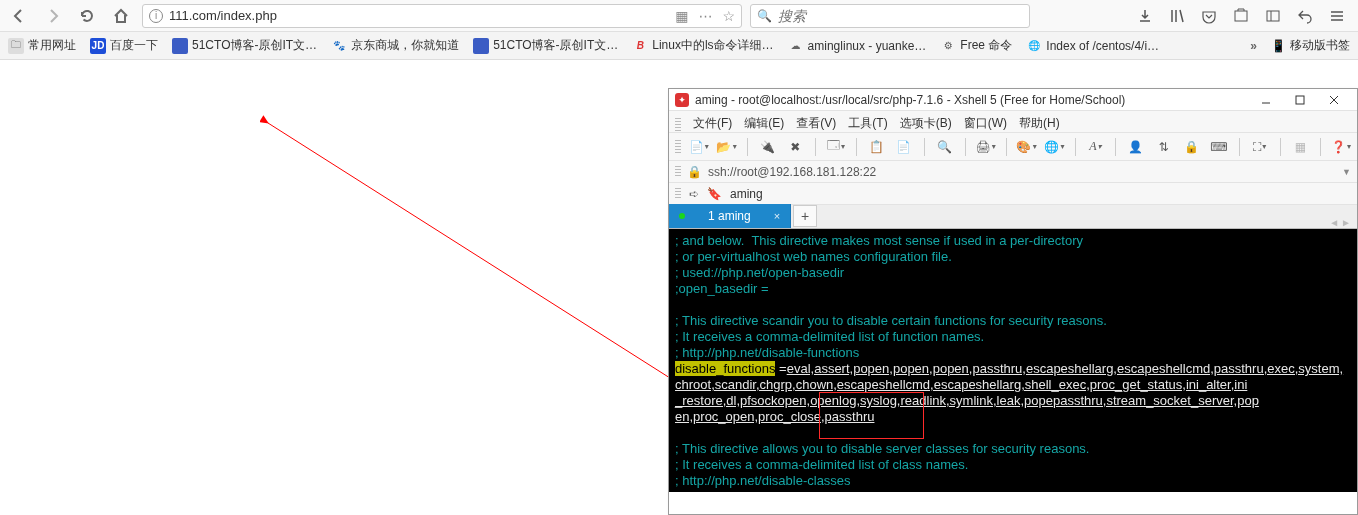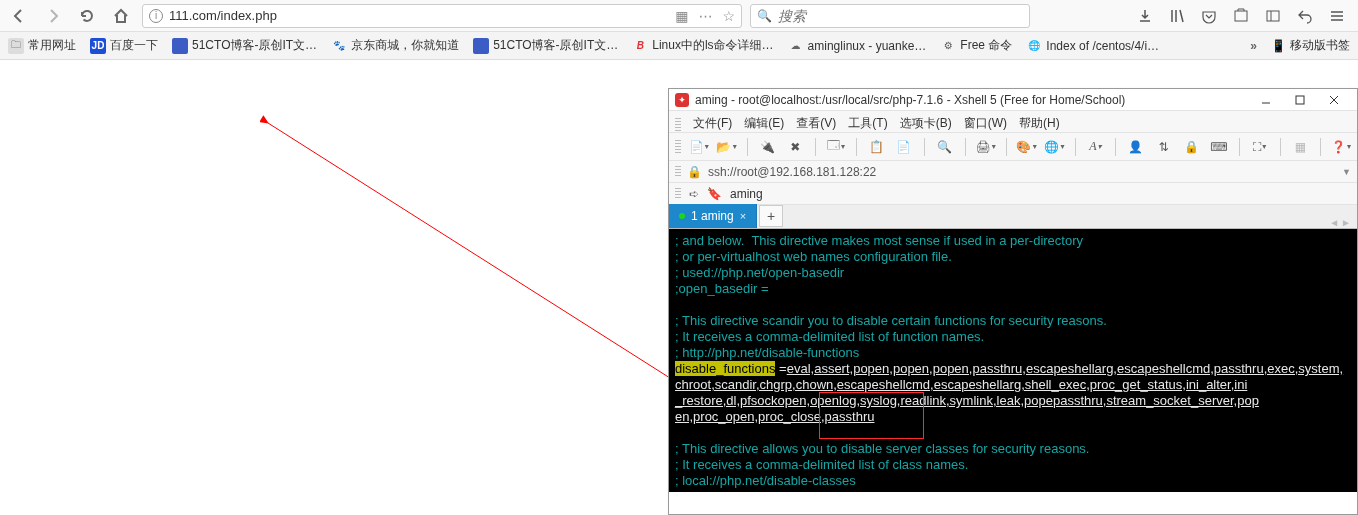--- a/index.html
+++ b/index.html
@@ -47,21 +47,21 @@
   .xs-toolbar .tbtn.dd::after{content:"▾";font-size:8px;margin-left:1px;color:#666;}
 
   .xs-addr{height:22px;display:flex;align-items:center;padding:0 6px;gap:6px;background:#f7f7f7;border-bottom:1px solid #e3e3e3;font-size:12px;color:#555;}
   .xs-addr .lock{color:#888;}
   .xs-addr .dd{margin-left:auto;color:#888;font-size:9px;}
 
   .xs-sess{height:22px;display:flex;align-items:center;padding:0 6px;gap:8px;background:#f7f7f7;border-bottom:1px solid #e3e3e3;font-size:12px;color:#333;}
   .xs-sess .icn{color:#666;}
 
   .xs-tabs{height:24px;display:flex;align-items:flex-end;background:#eee;border-bottom:1px solid #bbb;}
-  .xs-tab{height:24px;padding:0 10px;display:flex;align-items:center;gap:6px;background:#1e88cc;color:#fff;font-size:12px;border-right:1px solid #1976b8;cursor:pointer;}
+  .xs-tab{height:24px;padding:0 10px;display:flex;align-items:center;gap:23px;background:#1e88cc;color:#fff;font-size:12px;border-right:1px solid #1976b8;cursor:pointer;}
   .xs-tab .dot{width:6px;height:6px;background:#1bd61b;border-radius:50%;}
   .xs-tab .x{opacity:.85;font-size:11px;}
   .xs-addtab{width:24px;height:22px;display:flex;align-items:center;justify-content:center;border:1px solid #ccc;background:#fafafa;margin-left:2px;margin-bottom:1px;cursor:pointer;font-size:14px;color:#555;}
   .xs-tabarrows{margin-left:auto;display:flex;gap:2px;padding-right:6px;color:#bbb;font-size:10px;}
 
   .xs-term{flex:1;background:#000;font-family:"Consolas","Courier New",monospace;font-size:13px;line-height:15px;padding:4px 6px;color:#0cc;overflow:hidden;height:calc(100% - 162px);white-space:pre;position:relative;}
   .t-comment{color:#15a6a6;}
   .t-white{color:#e8e8e8;}
   .t-hl{background:#c2c200;color:#000;}
   .t-green{color:#00ff00;}
@@ -303,17 +303,17 @@
 <span class="t-comment">; This directive scandir you to disable certain functions for security reasons.</span>
 <span class="t-comment">; It receives a comma-delimited list of function names.</span>
 <span class="t-comment">; http://php.net/disable-functions</span>
 <span class="t-hl">disable_functions</span><span class="t-white"> =</span><span class="t-white t-underline">eval,assert,popen,popen,popen,passthru,escapeshellarg,escapeshellcmd,passthru,exec,system,</span>
 <span class="t-white t-underline">chroot,scandir,chgrp,chown,escapeshellcmd,escapeshellarg,shell_exec,proc_get_status,ini_alter,ini</span>
 <span class="t-white t-underline">_restore,dl,pfsockopen,openlog,syslog,readlink,symlink,leak,popepassthru,stream_socket_server,pop</span>
 <span class="t-white t-underline">en,proc_open,proc_close,passthru</span>
 <span class="t-comment"></span>
 <span class="t-comment">; This directive allows you to disable server classes for security reasons.</span>
 <span class="t-comment">; It receives a comma-delimited list of class names.</span>
-<span class="t-comment">; local://php.net/disable-classes</span>
+<span class="t-comment">; http://php.net/disable-classes</span>
 <span class="t-green">disable_classes =</span>
     <div class="redbox" style="left:150px;top:163px;width:105px;height:47px;"></div>
   </div>
 </div>
 
 </body></html>

